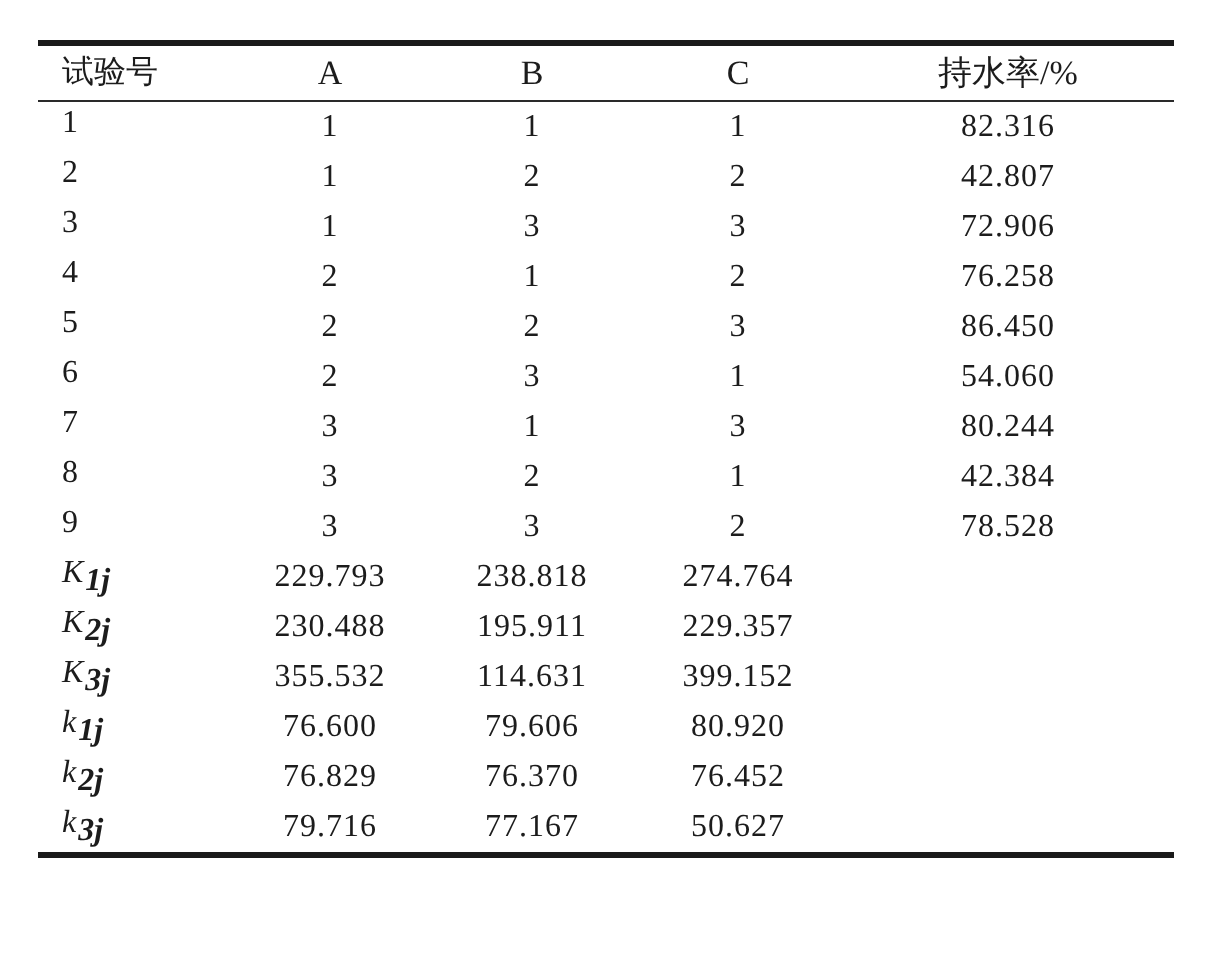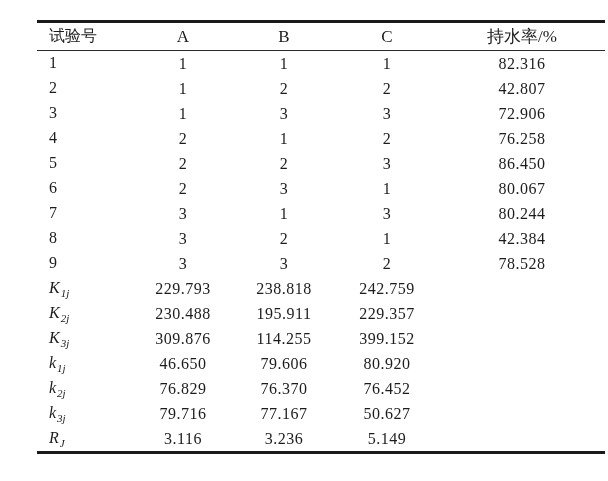--- a/index.html
+++ b/index.html
@@ -5,21 +5,21 @@
   html,body{margin:0;padding:0;background:#ffffff;}
   .page{
     position:relative;
     width:608px;height:481px;
     background:#ffffff;
     font-family:"Liberation Serif","DejaVu Serif",serif;
     color:#1c1c1c;
     overflow:hidden;
   }
   table.otable{
-    position:absolute;left:37px;top:20px;
+    position:absolute;left:19px;top:20px;
     width:568px;
     border-collapse:collapse;
     table-layout:fixed;
     border-top:3px solid #1a1a1a;
     border-bottom:3px solid #1a1a1a;
   }
   col.c-label{width:96px;}
   col.c-a{width:100px;}
   col.c-b{width:102px;}
   col.c-c{width:104px;}
@@ -37,25 +37,26 @@
     height:25px;
     font-size:16px;
     vertical-align:middle;
     padding:0;
     letter-spacing:0.5px;
   }
   td.c0{text-align:left;padding-left:12px;letter-spacing:0;}
   td.cv{text-align:center;}
   .sym .lm{font-style:italic;}
   .ls{
-    font-size:11px;
+    font-size:16px;
     font-style:italic;
     vertical-align:-4px;
     margin-left:1px;
     letter-spacing:0;
+    font-weight:bold;
   }
 </style>
 </head>
 <body>
 
 <div class="page">
   <table class="otable">
     <colgroup>
       <col class="c-label">
         <col class="c-a">
@@ -106,21 +107,21 @@
     <td class="cv">2</td>
     <td class="cv">2</td>
     <td class="cv">3</td>
     <td class="cv">86.450</td>
   </tr>
         <tr>
     <td class="c0"><span class="lm">6</span><span class="ls"></span></td>
     <td class="cv">2</td>
     <td class="cv">3</td>
     <td class="cv">1</td>
-    <td class="cv">80.067</td>
+    <td class="cv">54.060</td>
   </tr>
         <tr>
     <td class="c0"><span class="lm">7</span><span class="ls"></span></td>
     <td class="cv">3</td>
     <td class="cv">1</td>
     <td class="cv">3</td>
     <td class="cv">80.244</td>
   </tr>
         <tr>
     <td class="c0"><span class="lm">8</span><span class="ls"></span></td>
@@ -133,60 +134,53 @@
     <td class="c0"><span class="lm">9</span><span class="ls"></span></td>
     <td class="cv">3</td>
     <td class="cv">3</td>
     <td class="cv">2</td>
     <td class="cv">78.528</td>
   </tr>
         <tr>
     <td class="c0 sym"><span class="lm">K</span><span class="ls">1j</span></td>
     <td class="cv">229.793</td>
     <td class="cv">238.818</td>
-    <td class="cv">242.759</td>
+    <td class="cv">274.764</td>
     <td class="cv"></td>
   </tr>
         <tr>
     <td class="c0 sym"><span class="lm">K</span><span class="ls">2j</span></td>
     <td class="cv">230.488</td>
     <td class="cv">195.911</td>
     <td class="cv">229.357</td>
     <td class="cv"></td>
   </tr>
         <tr>
     <td class="c0 sym"><span class="lm">K</span><span class="ls">3j</span></td>
-    <td class="cv">309.876</td>
-    <td class="cv">114.255</td>
+    <td class="cv">355.532</td>
+    <td class="cv">114.631</td>
     <td class="cv">399.152</td>
     <td class="cv"></td>
   </tr>
         <tr>
     <td class="c0 sym"><span class="lm">k</span><span class="ls">1j</span></td>
-    <td class="cv">46.650</td>
+    <td class="cv">76.600</td>
     <td class="cv">79.606</td>
     <td class="cv">80.920</td>
     <td class="cv"></td>
   </tr>
         <tr>
     <td class="c0 sym"><span class="lm">k</span><span class="ls">2j</span></td>
     <td class="cv">76.829</td>
     <td class="cv">76.370</td>
     <td class="cv">76.452</td>
     <td class="cv"></td>
   </tr>
         <tr>
     <td class="c0 sym"><span class="lm">k</span><span class="ls">3j</span></td>
     <td class="cv">79.716</td>
     <td class="cv">77.167</td>
     <td class="cv">50.627</td>
     <td class="cv"></td>
   </tr>
-        <tr>
-    <td class="c0 sym"><span class="lm">R</span><span class="ls">J</span></td>
-    <td class="cv">3.116</td>
-    <td class="cv">3.236</td>
-    <td class="cv">5.149</td>
-    <td class="cv"></td>
-  </tr>
       </tbody>
   </table>
 </div>
 
 </body></html>

